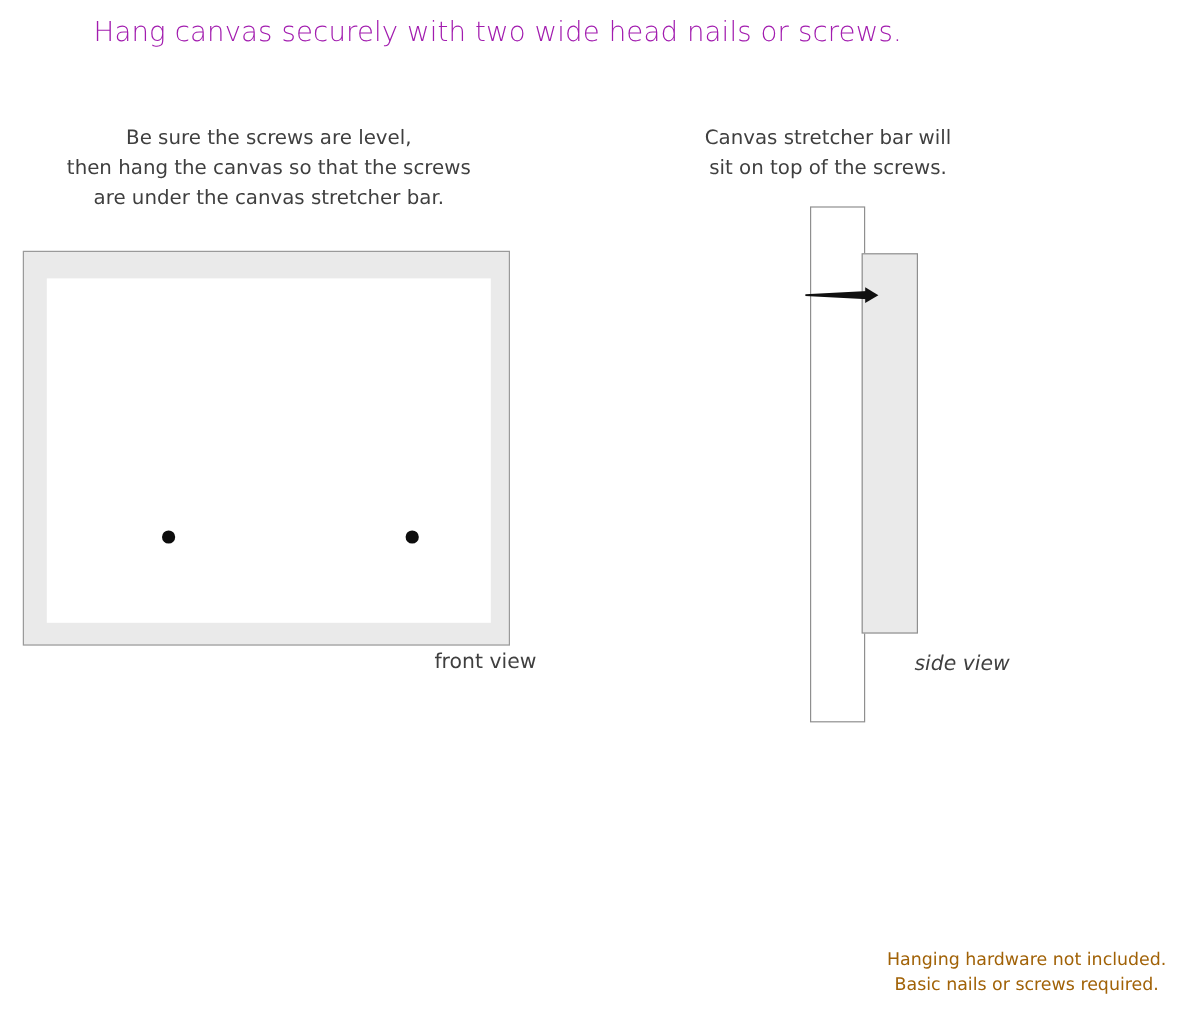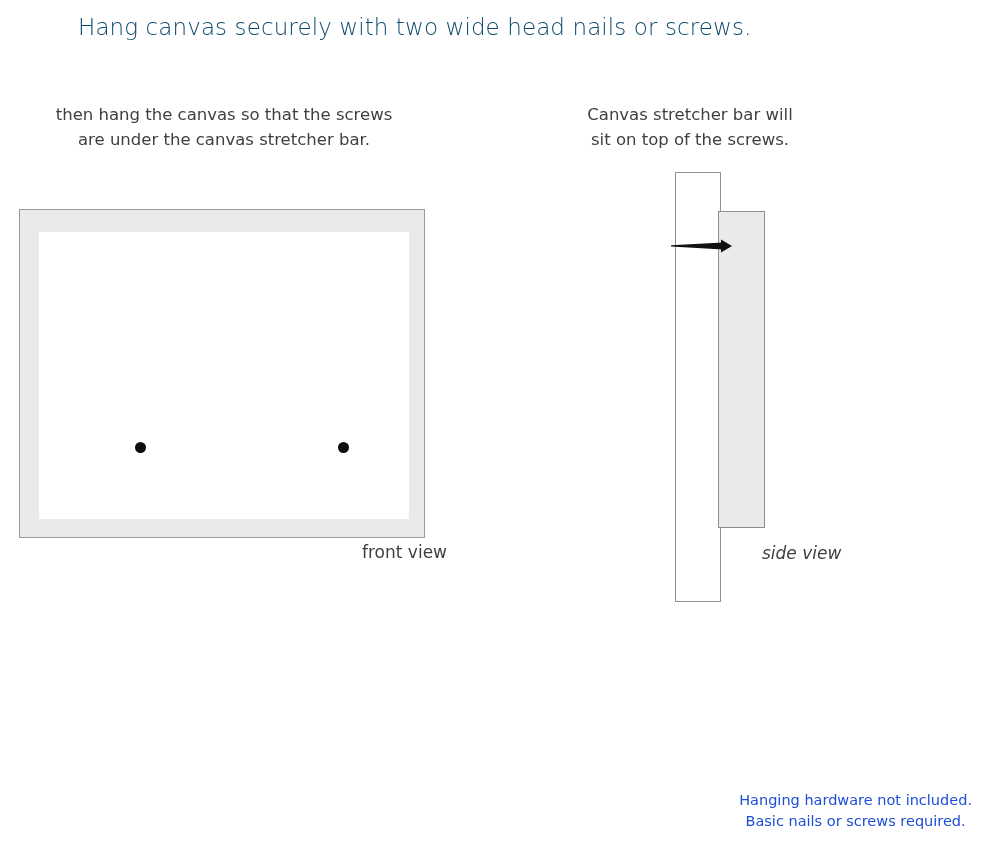--- a/index.html
+++ b/index.html
@@ -18,21 +18,21 @@
   }
 
   
   .title {
     position: absolute;
     left: 78px;
     top: 14px;
     font-size: 23px;
     font-weight: 300;
     letter-spacing: 0.1px;
-    color: #0c4a6e;
+    color: #a21caf;
     white-space: nowrap;
   }
 
   
   .caption {
     position: absolute;
     font-size: 16.5px;
     font-weight: 400;
     line-height: 24.8px;
     color: #3f3f3f;
@@ -113,31 +113,32 @@
   .label-front { left: 331px; top: 542px; }
   .label-side  { left: 731px; top: 543px; font-style: italic; }
 
   
   .footer {
     position: absolute;
     right: 18px;
     top: 790px;
     font-size: 14.5px;
     line-height: 21px;
-    color: #1d4ed8;
+    color: #a16207;
     text-align: center;
     white-space: nowrap;
   }
 </style>
 </head>
 <body>
 
 <div class="title">Hang canvas securely with two wide head nails or screws.</div>
 
 <div class="caption caption-left">
+  <div>Be sure the screws are level,</div>
   <div>then hang the canvas so that the screws</div>
   <div>are under the canvas stretcher bar.</div>
 </div>
 
 <div class="caption caption-right">
   <div>Canvas stretcher bar will</div>
   <div>sit on top of the screws.</div>
 </div>
 
 <div class="front-view">

